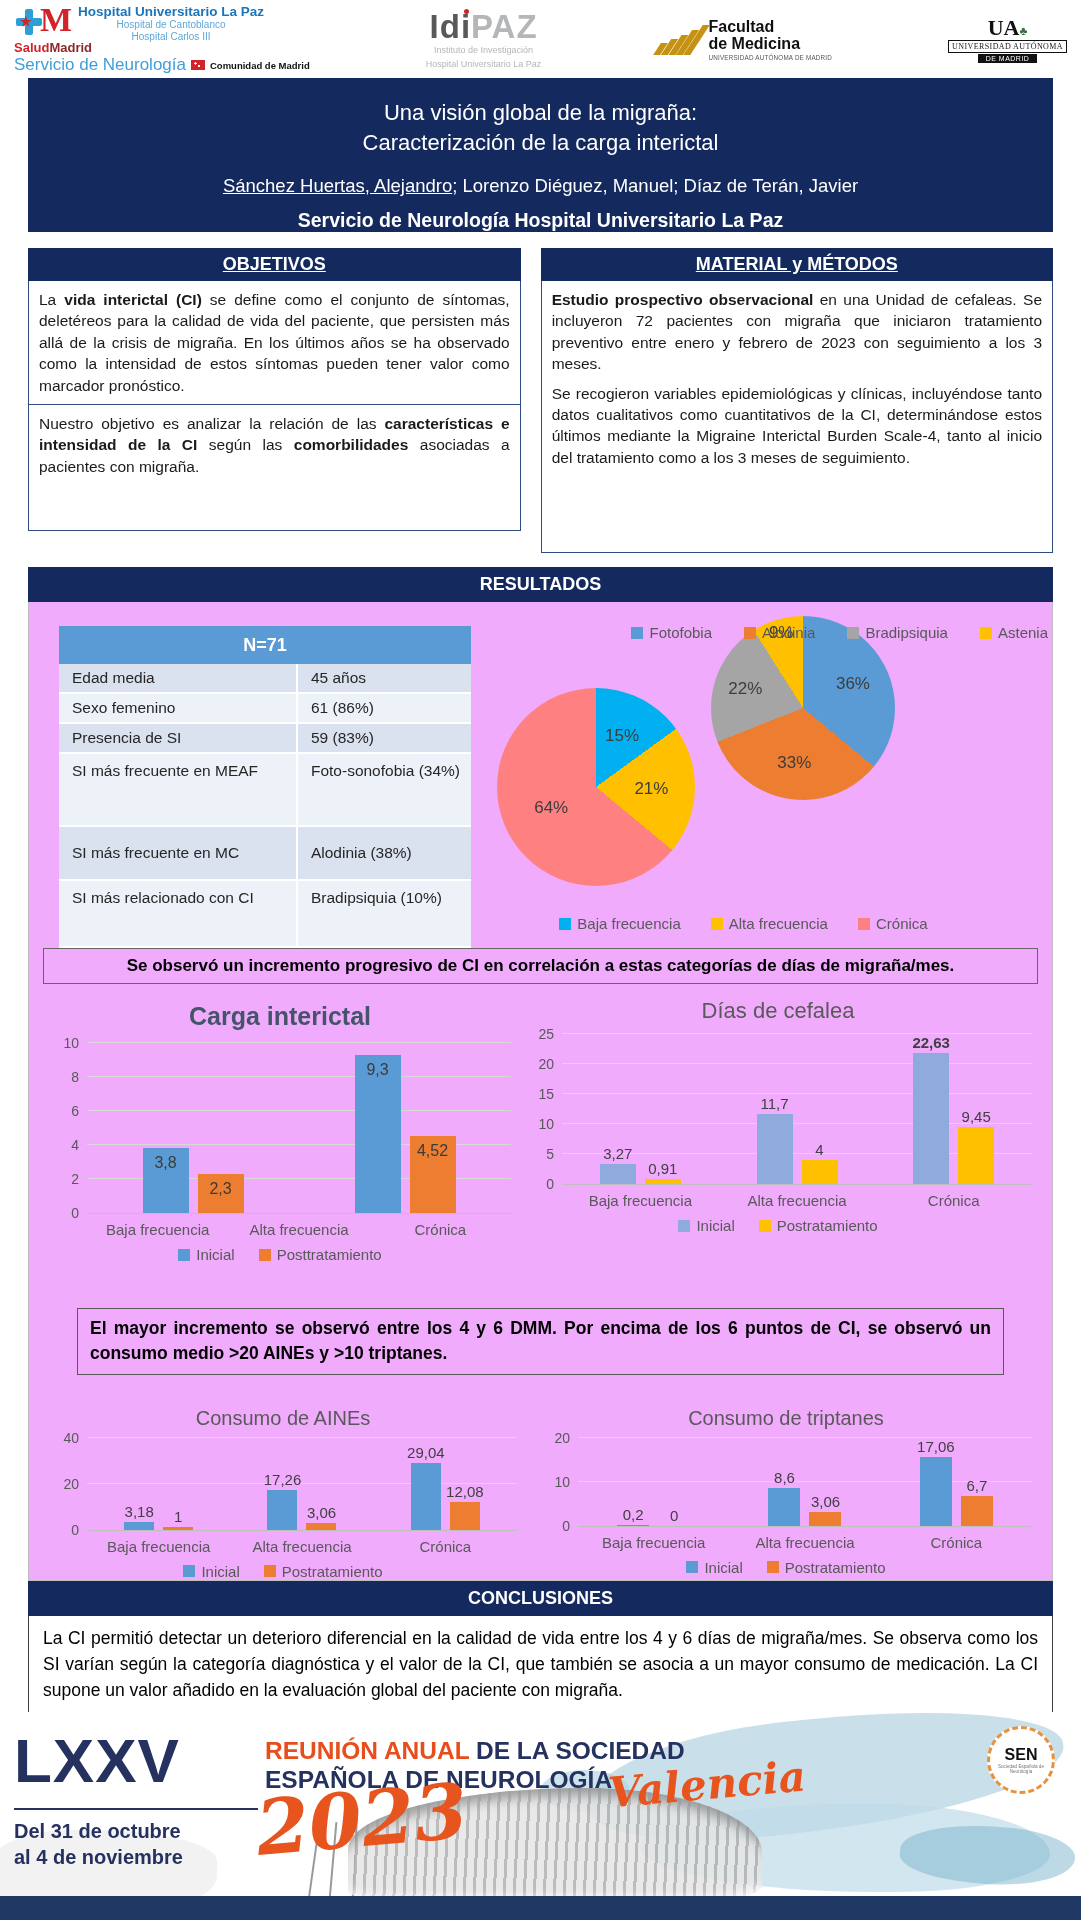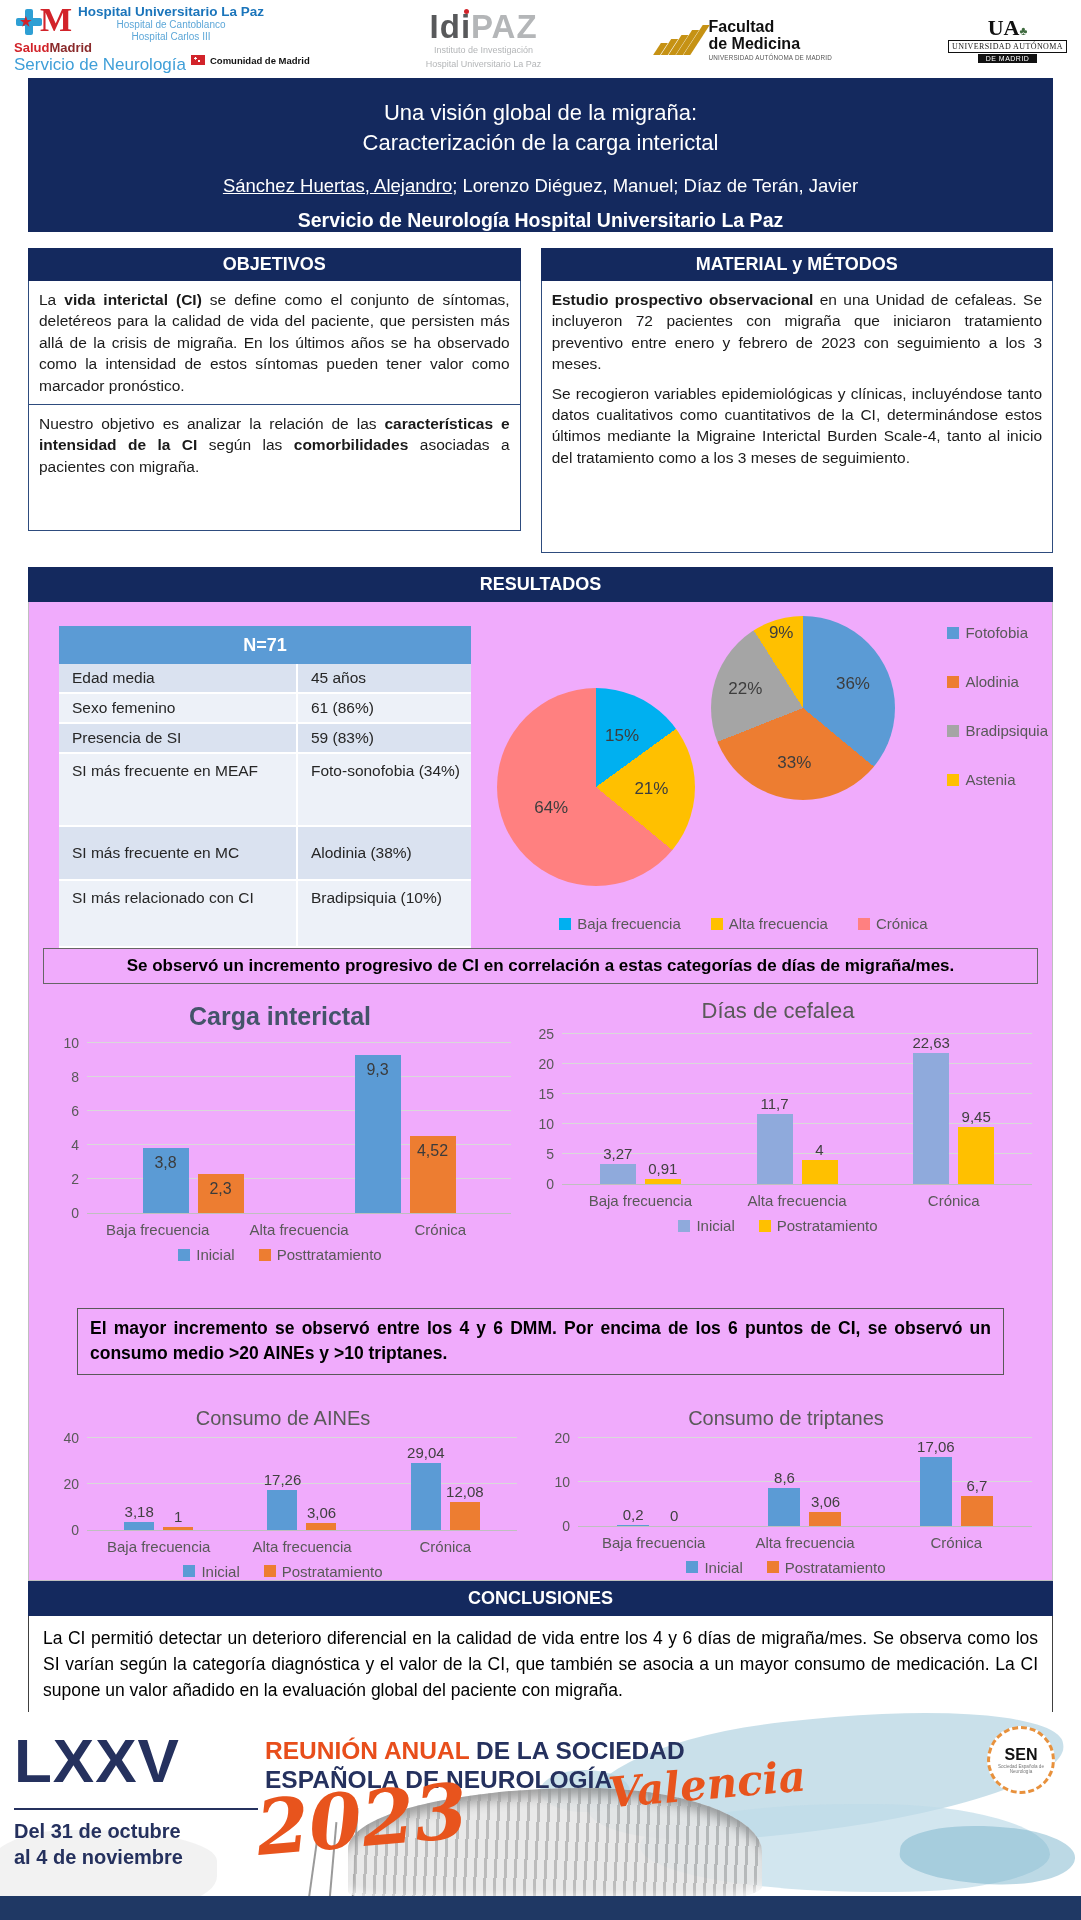--- a/index.html
+++ b/index.html
@@ -14,21 +14,21 @@
   .lp-cross{position:absolute;left:2px;top:4px;width:26px;height:26px;}
   .lp-cross:before{content:"";position:absolute;left:9px;top:0;width:8px;height:26px;background:#2e9fd4;border-radius:2px;}
   .lp-cross:after{content:"";position:absolute;left:0;top:9px;width:26px;height:8px;background:#2e9fd4;border-radius:2px;}
   .lp-star{position:absolute;left:6px;top:9px;color:#d2232a;font-size:13px;font-weight:bold;}
   .lp-m{position:absolute;right:0;top:-2px;color:#d2232a;font-size:34px;font-weight:bold;line-height:1;font-family:"Liberation Serif",serif;}
   .lp-h1{color:#1b75bb;font-weight:bold;font-size:13.5px;line-height:1.1;}
   .lp-h2{color:#5da7d8;font-size:10px;line-height:1.15;text-align:center;}
   .lp-salud{font-size:13px;font-weight:bold;margin-top:-2px;}
   .lp-salud .salud{color:#d2232a;}
   .lp-salud .madrid{color:#8a2a2b;}
-  .lp-serv{display:flex;align-items:flex-start;gap:5px;margin-top:0;}
+  .lp-serv{display:flex;align-items:center;gap:5px;margin-top:0;}
   .lp-serv .serv{color:#3f9fd8;font-size:17px;}
   .flag{display:inline-block;width:14px;height:10px;background:#d2232a;position:relative;}
   .flag:after{content:"";position:absolute;inset:1px 2px;background:
      radial-gradient(circle at 25% 30%, #fff 1px, transparent 1.4px),
      radial-gradient(circle at 60% 60%, #fff 1px, transparent 1.4px);}
   .lp-serv .com{font-size:9.5px;font-weight:bold;color:#111;}
 
   .idipaz{text-align:center;}
   .idipaz .big{font-size:33px;line-height:1;letter-spacing:1px;}
   .idipaz .idi{color:#58595b;font-weight:bold;position:relative;}
@@ -54,21 +54,21 @@
 
   
   .titlebox{margin:0 28px;background:#14295e;color:#fff;text-align:center;padding:20px 10px 16px;box-sizing:border-box;height:154px;}
   .t1{font-size:22px;line-height:1.35;}
   .authors{margin-top:18px;font-size:18.5px;}
   .authors .u{text-decoration:underline;}
   .affil{margin-top:12px;font-size:19.5px;font-weight:bold;}
 
   
   .two-col{display:grid;grid-template-columns:1fr 1.04fr;gap:20px;margin:16px 28px 14px;align-items:start;}
-  .panel-h{background:#14295e;color:#fff;font-weight:bold;font-size:18px;text-align:center;padding:6px 0;}
+  .panel-h{background:#14295e;color:#fff;font-weight:bold;font-size:18px;text-align:center;padding:6px 0;text-decoration:underline;}
   .panel-b{border:1px solid #2e4c7e;border-top:none;font-size:15.5px;line-height:1.38;text-align:justify;}
   .panel-b p{margin:0;padding:8px 10px;}
   .panel-b p + p{border-top:1px solid #2e4c7e;}
   .pb-left{min-height:250px;box-sizing:border-box;}
   .pb-right{min-height:272px;box-sizing:border-box;}
 
   
   .sec-h{margin:0 28px;background:#14295e;color:#fff;font-weight:bold;font-size:18px;text-align:center;padding:7px 0;}
   .res-box{margin:0 28px;border:1px solid #bfbfbf;border-top:none;background:#f0abfc;}
   .res-row{display:flex;height:338px;position:relative;}
@@ -85,21 +85,21 @@
   .pies{flex:1;position:relative;}
   .pie{position:relative;border-radius:50%;}
   .pie-a{width:184px;height:184px;}
   .pie-b{width:198px;height:198px;}
   .pb-pos-right{position:absolute;left:240px;top:14px;}
   .pb-pos-left{position:absolute;left:26px;top:86px;}
   .pie-label{position:absolute;transform:translate(-50%,-50%);font-size:17px;color:#3d3d3d;}
   .legend{display:flex;}
   .legend-item{display:inline-flex;align-items:center;gap:6px;font-size:15px;color:#595959;white-space:nowrap;}
   .sq{display:inline-block;width:12px;height:12px;}
-  .legend-vert{position:absolute;right:4px;top:22px;flex-direction:column;gap:32px;}
+  .legend-vert{position:absolute;right:4px;top:22px;flex-direction:row;gap:32px;}
   .legend-horiz{position:absolute;left:-36px;right:0;bottom:8px;justify-content:center;gap:30px;}
 
   .banner{margin:8px 14px;border:1.5px solid #666;padding:7px 10px;font-weight:bold;font-size:17px;text-align:center;color:#000;}
   .banner2{margin:10px 48px;border:1.5px solid #595959;padding:7px 12px;font-weight:bold;font-size:17.5px;text-align:justify;color:#000;line-height:1.45;}
 
   .charts{display:flex;justify-content:space-between;padding:6px 20px 0;}
   .charts-1{min-height:300px;}
   .charts-2{min-height:182px;}
   .bc{box-sizing:border-box;}
   .w-carga{width:462px;padding-top:4px;}
@@ -417,21 +417,21 @@
                 <div class="bc-barwrap" style="width: 36px;">
                   <span class="bc-val">11,7</span>
                   <div class="bc-bar" style="height: 70.2px; background: rgb(143, 170, 220);"></div>
                 </div>
                 <div class="bc-barwrap" style="width: 36px;">
                   <span class="bc-val">4</span>
                   <div class="bc-bar" style="height: 24px; background: rgb(255, 192, 0);"></div>
                 </div>
               </div>
               <div class="bc-group">
-                <div class="bc-barwrap" style="width: 36px;">
+                <div class="bc-barwrap" style="width: 36px; font-weight: bold;">
                   <span class="bc-val">22,63</span>
                   <div class="bc-bar" style="height: 135.78px; background: rgb(143, 170, 220);"></div>
                 </div>
                 <div class="bc-barwrap" style="width: 36px;">
                   <span class="bc-val">9,45</span>
                   <div class="bc-bar" style="height: 56.7px; background: rgb(255, 192, 0);"></div>
                 </div>
               </div>
             </div>
           </div>

